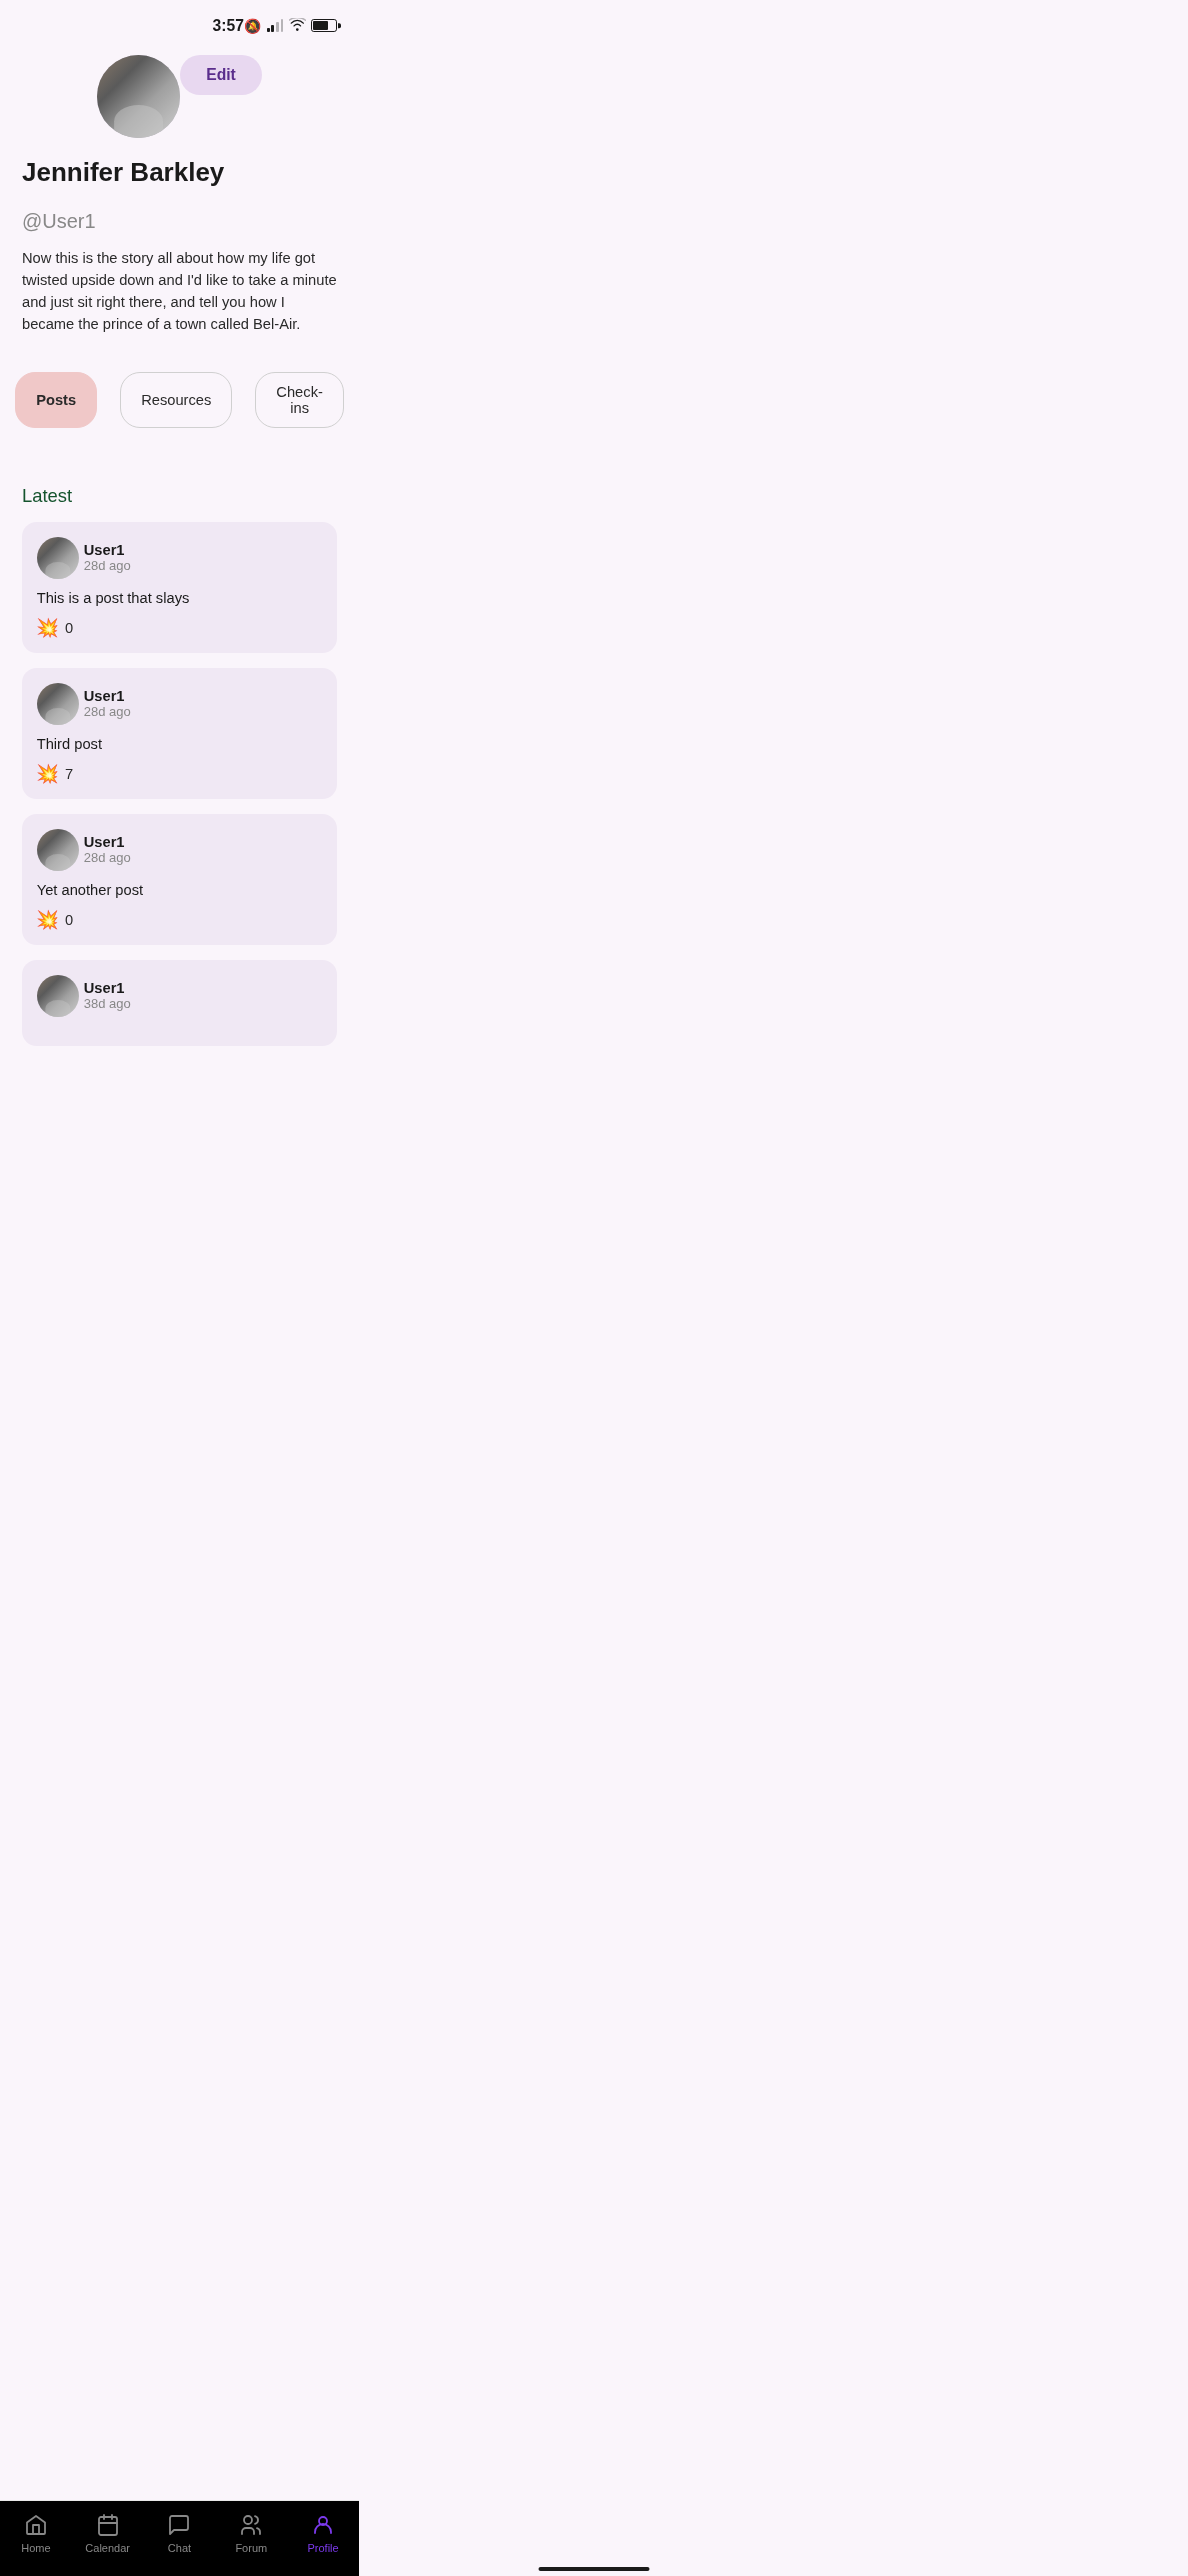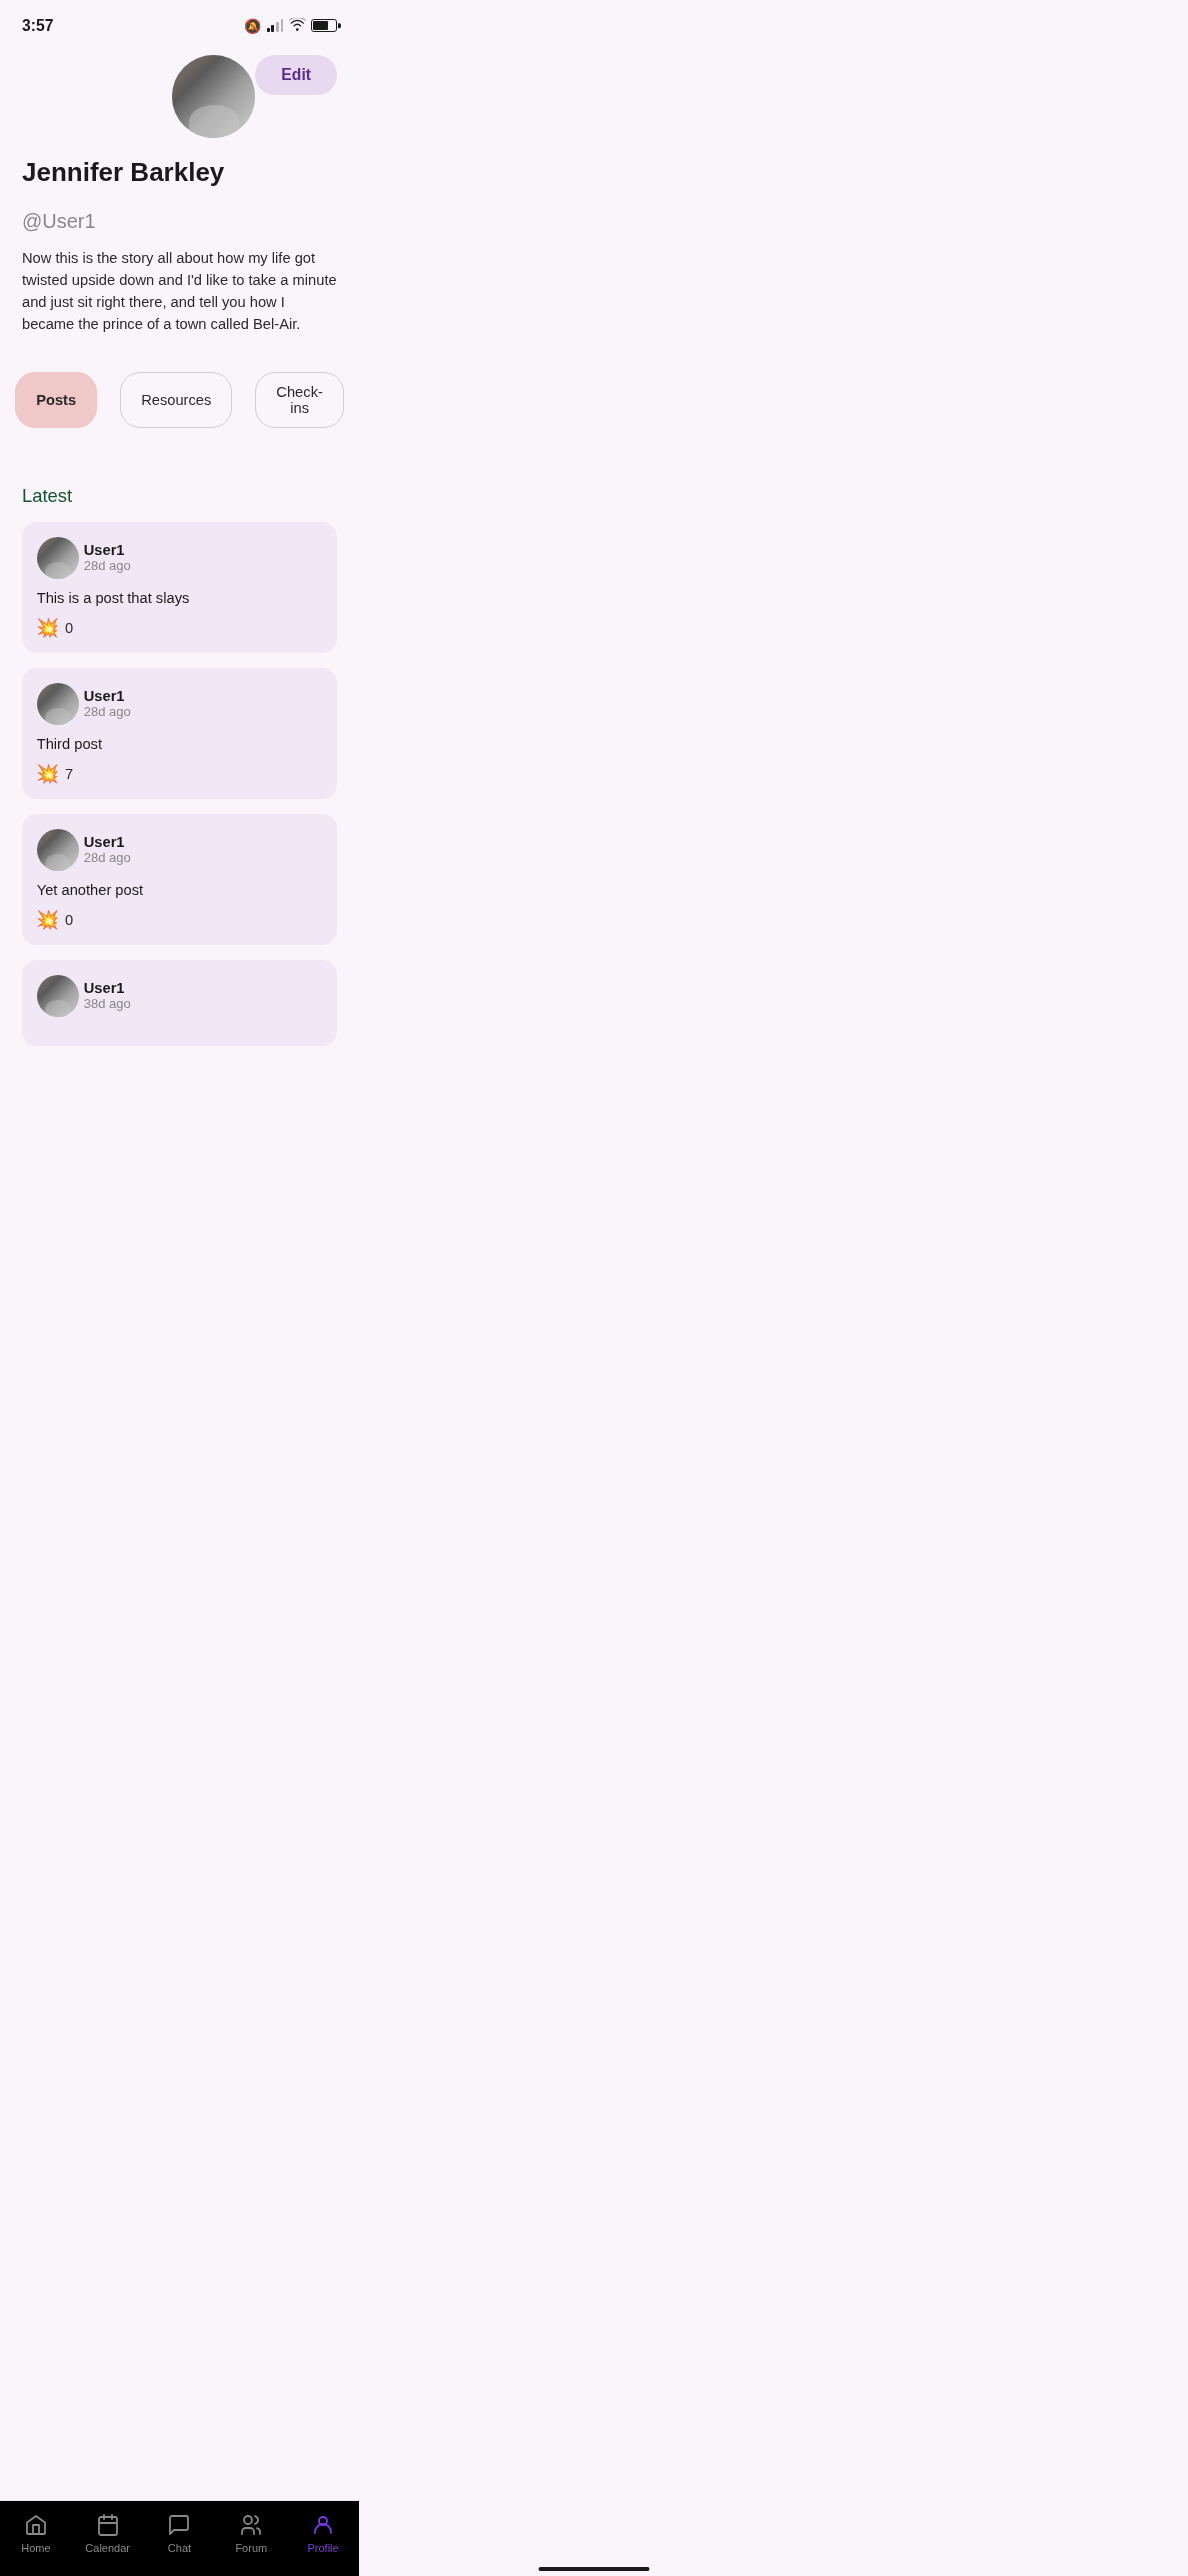--- a/index.html
+++ b/index.html
@@ -10,21 +10,21 @@
       font-family: -apple-system, BlinkMacSystemFont, 'Segoe UI', sans-serif;
       width: 359px;
       min-height: 778px;
       overflow-x: hidden;
       position: relative;
     }
 
     
     .status-bar {
       display: flex;
-      justify-content: space-between;
+      justify-content: flex-end;
       align-items: center;
       padding: 13px 22px 7.4px;
       height: 46px;
     }
 
     .status-time {
       font-size: 15.7px;
       font-weight: 600;
       color: #1a1a1a;
     }
@@ -80,21 +80,21 @@
       height: 100%;
       width: 70%;
       background: #1a1a1a;
       border-radius: 0.9px;
     }
 
     
     .profile-header {
       padding: 9.2px 22px 18.4px;
       display: flex;
-      justify-content: flex-end;
+      justify-content: center;
       align-items: flex-start;
     }
 
     .avatar {
       width: 83px;
       height: 83px;
       border-radius: 50%;
       overflow: hidden;
       background: #c0b8c8;
       flex-shrink: 0;

